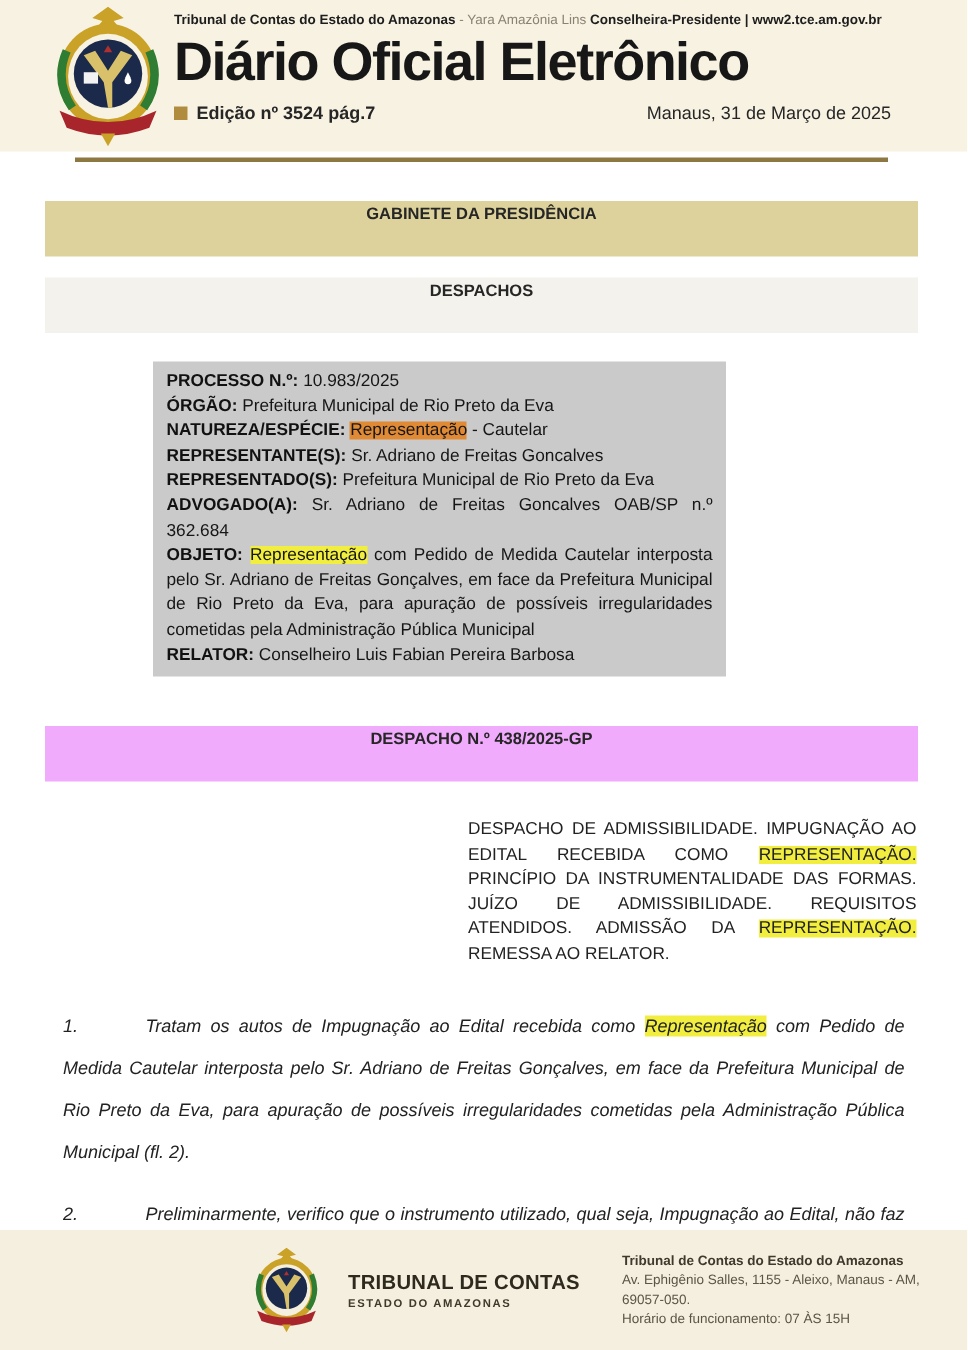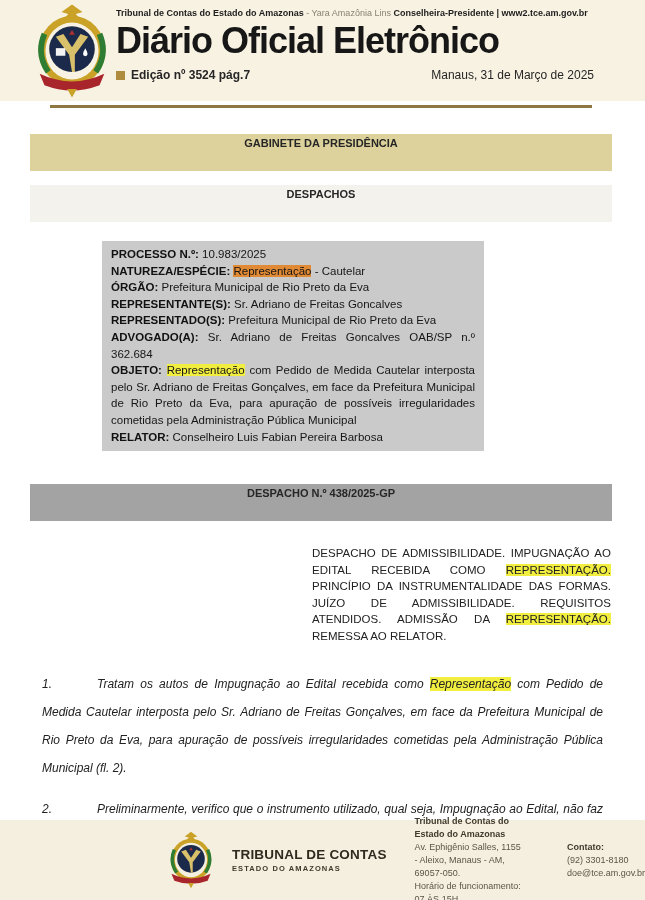--- a/index.html
+++ b/index.html
@@ -17,21 +17,21 @@
   .doe-title { font-size:36px; font-weight:bold; letter-spacing:-1px; color:#171717; margin-top:2px; white-space:nowrap; }
   .edition-row { display:flex; justify-content:space-between; align-items:flex-start; margin-top:6px; font-size:12px; color:#262626; }
   .edition-left { display:flex; align-items:center; gap:6px; font-weight:bold; }
   .edition-bullet { width:9px; height:9px; background:#b08d3e; display:inline-block; }
   .head-rule { position:absolute; top:105px; left:50px; width:542px; height:3px; background:#8d7844; }
 
   
   .bar { margin:0 33px 0 30px; height:37px; line-height:19px; text-align:center; font-size:11px; font-weight:bold; color:#262626; }
   .bar-tan { background:#ddd29b; margin-top:26px; }
   .bar-light { background:#f3f2ec; margin-top:14px; }
-  .bar-gray { background:#a3a3a3; margin-top:33px; }
+  .bar-gray { background:#f0abfc; margin-top:33px; }
 
   .content { position:absolute; top:108px; left:0; width:645px; }
 
   
   .process-box { margin:19px 0 0 102px; width:382px; background:#cacaca; padding:5px 9px 6px 9px; font-size:11.5px; line-height:16.6px; color:#161616; text-align:justify; }
   .process-box b { color:#111; }
 
   .hl-yellow { background:#f1ee3f; }
   .hl-orange { background:#e18a35; }
 
@@ -89,22 +89,22 @@
     <div class="head-rule"></div>
   </div>
 
   <div class="content">
 
     <div class="bar bar-tan">GABINETE DA PRESIDÊNCIA</div>
     <div class="bar bar-light">DESPACHOS</div>
 
     <div class="process-box">
       <div><b>PROCESSO N.º:</b><span> 10.983/2025</span></div>
+      <div><b>ÓRGÃO:</b><span> Prefeitura Municipal de Rio Preto da Eva</span></div>
       <div><b>NATUREZA/ESPÉCIE:</b><span> </span><span class="hl-orange">Representação</span><span> - Cautelar</span></div>
-      <div><b>ÓRGÃO:</b><span> Prefeitura Municipal de Rio Preto da Eva</span></div>
       <div><b>REPRESENTANTE(S):</b><span> Sr. Adriano de Freitas Goncalves</span></div>
       <div><b>REPRESENTADO(S):</b><span> Prefeitura Municipal de Rio Preto da Eva</span></div>
       <div><b>ADVOGADO(A):</b><span> Sr. Adriano de Freitas Goncalves OAB/SP n.º 362.684</span></div>
       <div><b>OBJETO:</b><span> </span><span class="hl-yellow">Representação</span><span> com Pedido de Medida Cautelar interposta pelo Sr. Adriano de Freitas Gonçalves, em face da Prefeitura Municipal de Rio Preto da Eva, para apuração de possíveis irregularidades cometidas pela Administração Pública Municipal</span></div>
       <div><b>RELATOR:</b><span> Conselheiro Luis Fabian Pereira Barbosa</span></div>
     </div>
 
     <div class="bar bar-gray">DESPACHO N.º 438/2025-GP</div>
 
     <div class="summary"><span>DESPACHO DE ADMISSIBILIDADE. IMPUGNAÇÃO AO EDITAL RECEBIDA COMO </span><span class="hl-yellow">REPRESENTAÇÃO.</span><span> PRINCÍPIO DA INSTRUMENTALIDADE DAS FORMAS. JUÍZO DE ADMISSIBILIDADE. REQUISITOS ATENDIDOS. ADMISSÃO DA </span><span class="hl-yellow">REPRESENTAÇÃO.</span><span> REMESSA AO RELATOR.</span></div>
@@ -133,21 +133,16 @@
       </svg>
       <div>
         <div class="tc-name">TRIBUNAL DE CONTAS</div>
         <div class="tc-sub">ESTADO DO AMAZONAS</div>
       </div>
       <div class="f-col f-col-mid">
         <div class="f-bold">Tribunal de Contas do Estado do Amazonas</div>
         <div>Av. Ephigênio Salles, 1155 - Aleixo, Manaus - AM, 69057-050.</div>
         <div>Horário de funcionamento: 07 ÀS 15H</div>
       </div>
-      <div class="f-col f-col-right">
-        <div class="f-bold">Contato:</div>
-        <div>(92) 3301-8180</div>
-        <div>doe@tce.am.gov.br</div>
-      </div>
     </div>
   </div>
 
 </div>
 
 </body></html>

